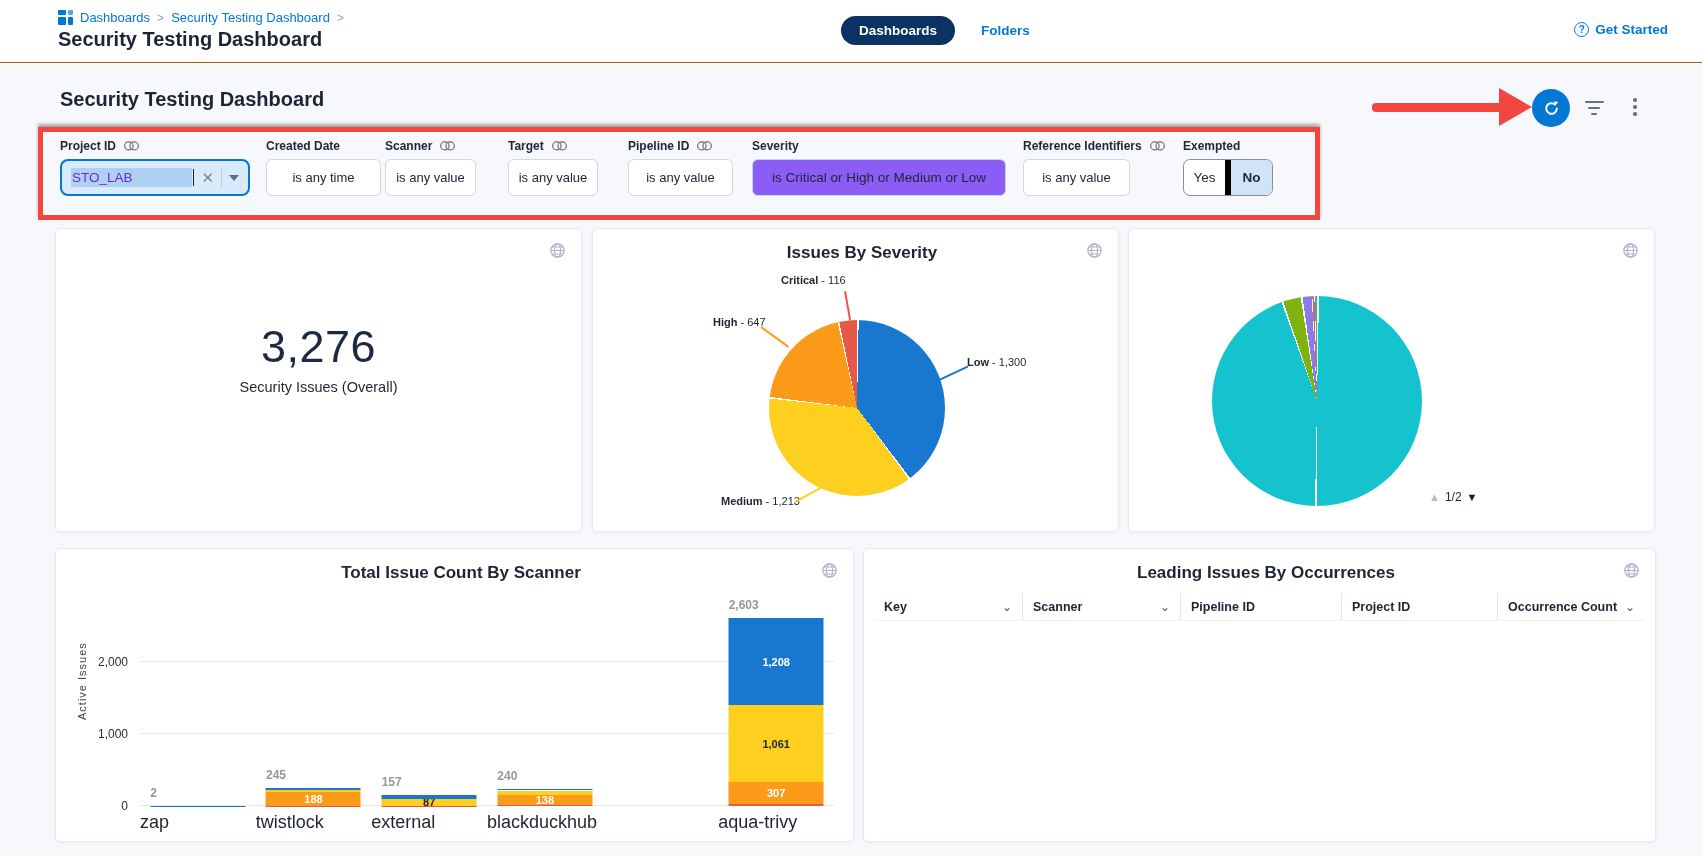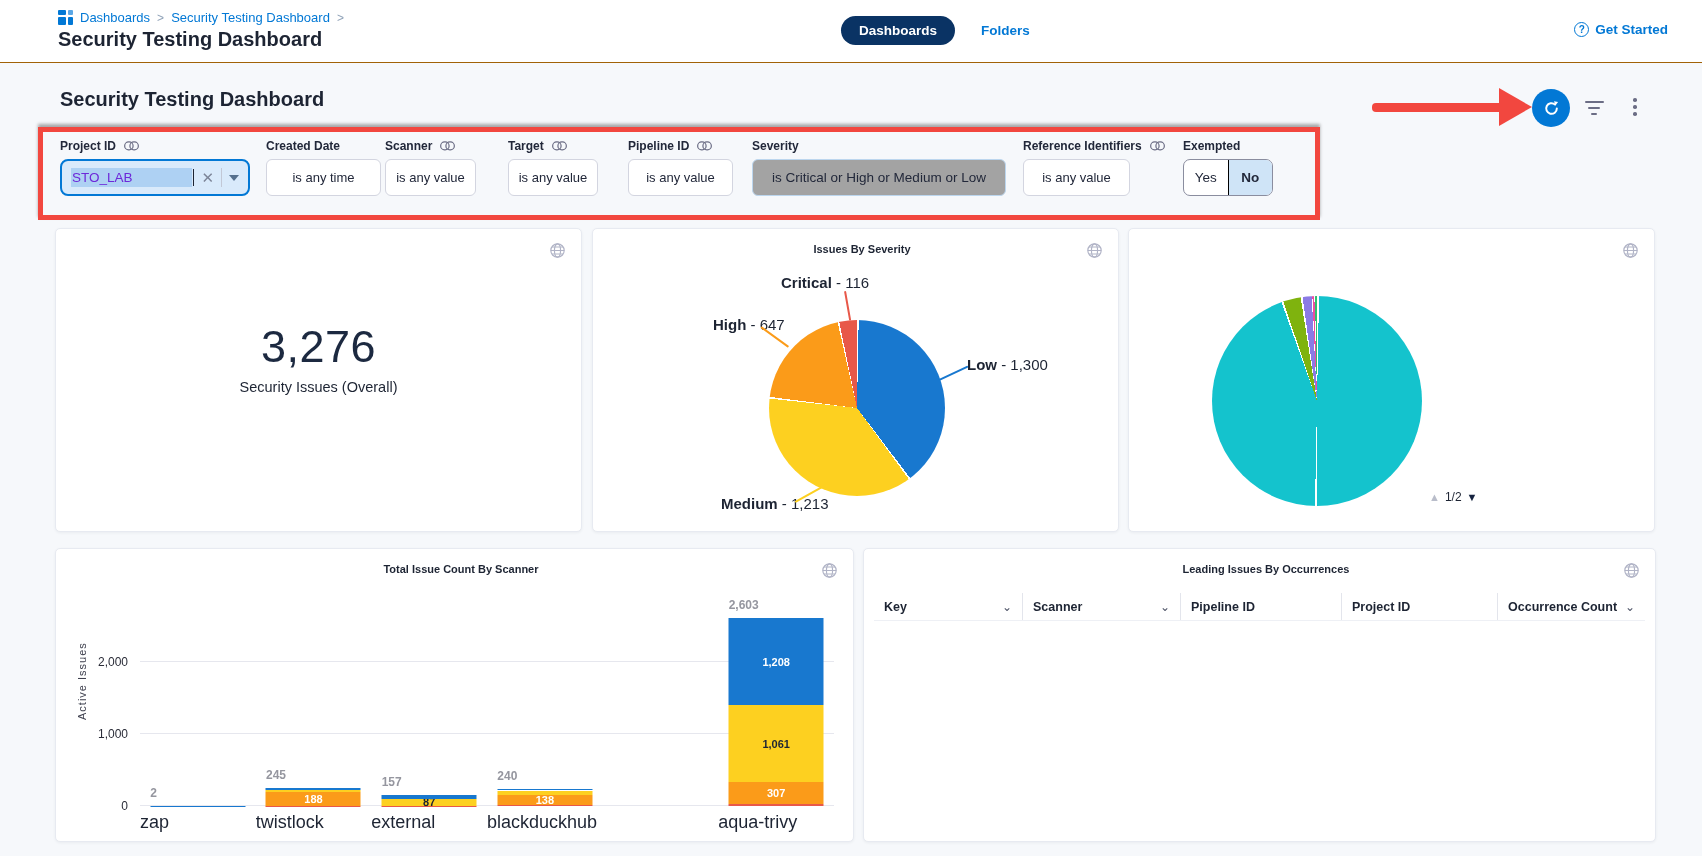--- a/index.html
+++ b/index.html
@@ -43,57 +43,57 @@
   .arrow-head{position:absolute;left:1499px;top:88px;width:0;height:0;z-index:6;pointer-events:none;
               border-top:19px solid transparent;border-bottom:19px solid transparent;
               border-left:33px solid #f2473f;}
   
   .filter{position:absolute;top:139px;z-index:2;}
   .filter-label{display:flex;align-items:center;gap:8px;font-size:12px;font-weight:700;
                 color:#22283a;margin-bottom:7px;height:13px;}
   .filter-btn{height:37px;box-sizing:border-box;background:#fff;border:1px solid #d3d5e0;
               border-radius:6px;font-size:13px;color:#22283a;display:flex;align-items:center;
               justify-content:center;cursor:pointer;padding:0 6px;white-space:nowrap;}
-  .filter-btn.hl{background:#a3a3a3;border-color:#bcd6ee;font-size:13.5px;}
+  .filter-btn.hl{background:#8b5cf6;border-color:#bcd6ee;font-size:13.5px;}
   .f-project{left:60px;}  .f-created{left:266px;} .f-scanner{left:385px;} .f-target{left:508px;}
   .f-pipeline{left:628px;} .f-severity{left:752px;} .f-refid{left:1023px;} .f-exempted{left:1183px;}
   .w101{width:115px;} .w91{width:91px;} .w90{width:90px;} .w105{width:105px;} .w254{width:254px;} .w107{width:107px;}
   .select-input{width:190px;height:37px;box-sizing:border-box;border:2px solid #0278d5;border-radius:8px;
                 background:#d9eafb;display:flex;align-items:center;padding:0 9px;gap:7px;cursor:text;}
   .select-text{flex:1;font-size:13.5px;color:#6d28d9;background:#aed1f3;padding:2px 1px;}
   .cursor-bar{width:1.5px;height:17px;background:#1d2433;margin-left:-6px;}
   .clear-x{color:#7d8598;font-size:15px;cursor:pointer;line-height:1;}
   .vdiv{width:1px;height:19px;background:#c2c8d6;}
   .caret{width:0;height:0;border-left:5px solid transparent;border-right:5px solid transparent;
          border-top:6px solid #54708e;cursor:pointer;}
   .toggle{display:flex;width:90px;height:37px;box-sizing:border-box;border:1px solid #8a8d9f;
           border-radius:7px;overflow:hidden;background:#fff;}
   .toggle-opt{flex:1;display:flex;align-items:center;justify-content:center;font-size:13.5px;
               color:#22283a;cursor:pointer;}
-  .toggle-opt.sel{background:#cfe4f7;font-weight:700;border-left:1px solid #000000;}
+  .toggle-opt.sel{background:#cfe4f7;font-weight:700;border-left:6px solid #000000;}
   
   .card{position:absolute;background:#fff;border:1px solid #e7eaf1;border-radius:5px;
         box-shadow:0 1px 3px rgba(35,45,70,.06);}
   #card-overall{left:55px;top:228px;width:525px;height:302px;}
   #card-severity{left:592px;top:228px;width:525px;height:302px;}
   #card-owasp{left:1128px;top:228px;width:525px;height:302px;}
   #card-bar{left:55px;top:548px;width:797px;height:292px;}
   #card-table{left:863px;top:548px;width:791px;height:292px;}
-  .card-title{position:absolute;left:13px;right:0;top:14px;text-align:center;font-size:11px;
+  .card-title{position:absolute;left:13px;right:0;top:14px;text-align:center;font-size:17px;
               font-weight:600;color:#1d2433;}
   .globe{position:absolute;right:15px;top:13px;cursor:pointer;line-height:0;}
   
   .big-num{position:absolute;left:0;right:0;top:92px;text-align:center;font-size:45px;
            font-weight:500;color:#1c2940;letter-spacing:.5px;}
   .big-label{position:absolute;left:0;right:0;top:150px;text-align:center;font-size:14.5px;color:#1d2433;}
   
   .pie{position:absolute;border-radius:50%;cursor:pointer;}
   #pie-severity{left:176px;top:91px;width:176px;height:176px;}
   #pie-owasp{left:83px;top:67px;width:210px;height:210px;}
-  .co{position:absolute;font-size:15px;color:#1d2433;white-space:pre;}
+  .co{position:absolute;font-size:11px;color:#1d2433;white-space:pre;}
   .co b{font-weight:700;}
   .co-critical{left:188px;top:45px;} .co-high{left:120px;top:87px;}
   .co-low{left:374px;top:127px;}    .co-medium{left:128px;top:266px;}
   .ln{position:absolute;height:2px;transform-origin:left center;border-radius:1px;}
   .ln-critical{left:252px;top:61px;width:30px;transform:rotate(80deg);background:#e85849;}
   .ln-high{left:168px;top:97px;width:34px;transform:rotate(36deg);background:#fb9b19;}
   .ln-low{left:346px;top:150px;width:32px;transform:rotate(-25deg);background:#1878cf;}
   .ln-medium{left:202px;top:272px;width:40px;transform:rotate(-29deg);background:#fdd020;}
   .pager{position:absolute;left:300px;top:261px;display:flex;align-items:center;gap:5px;
          font-size:12px;color:#1d2433;}

